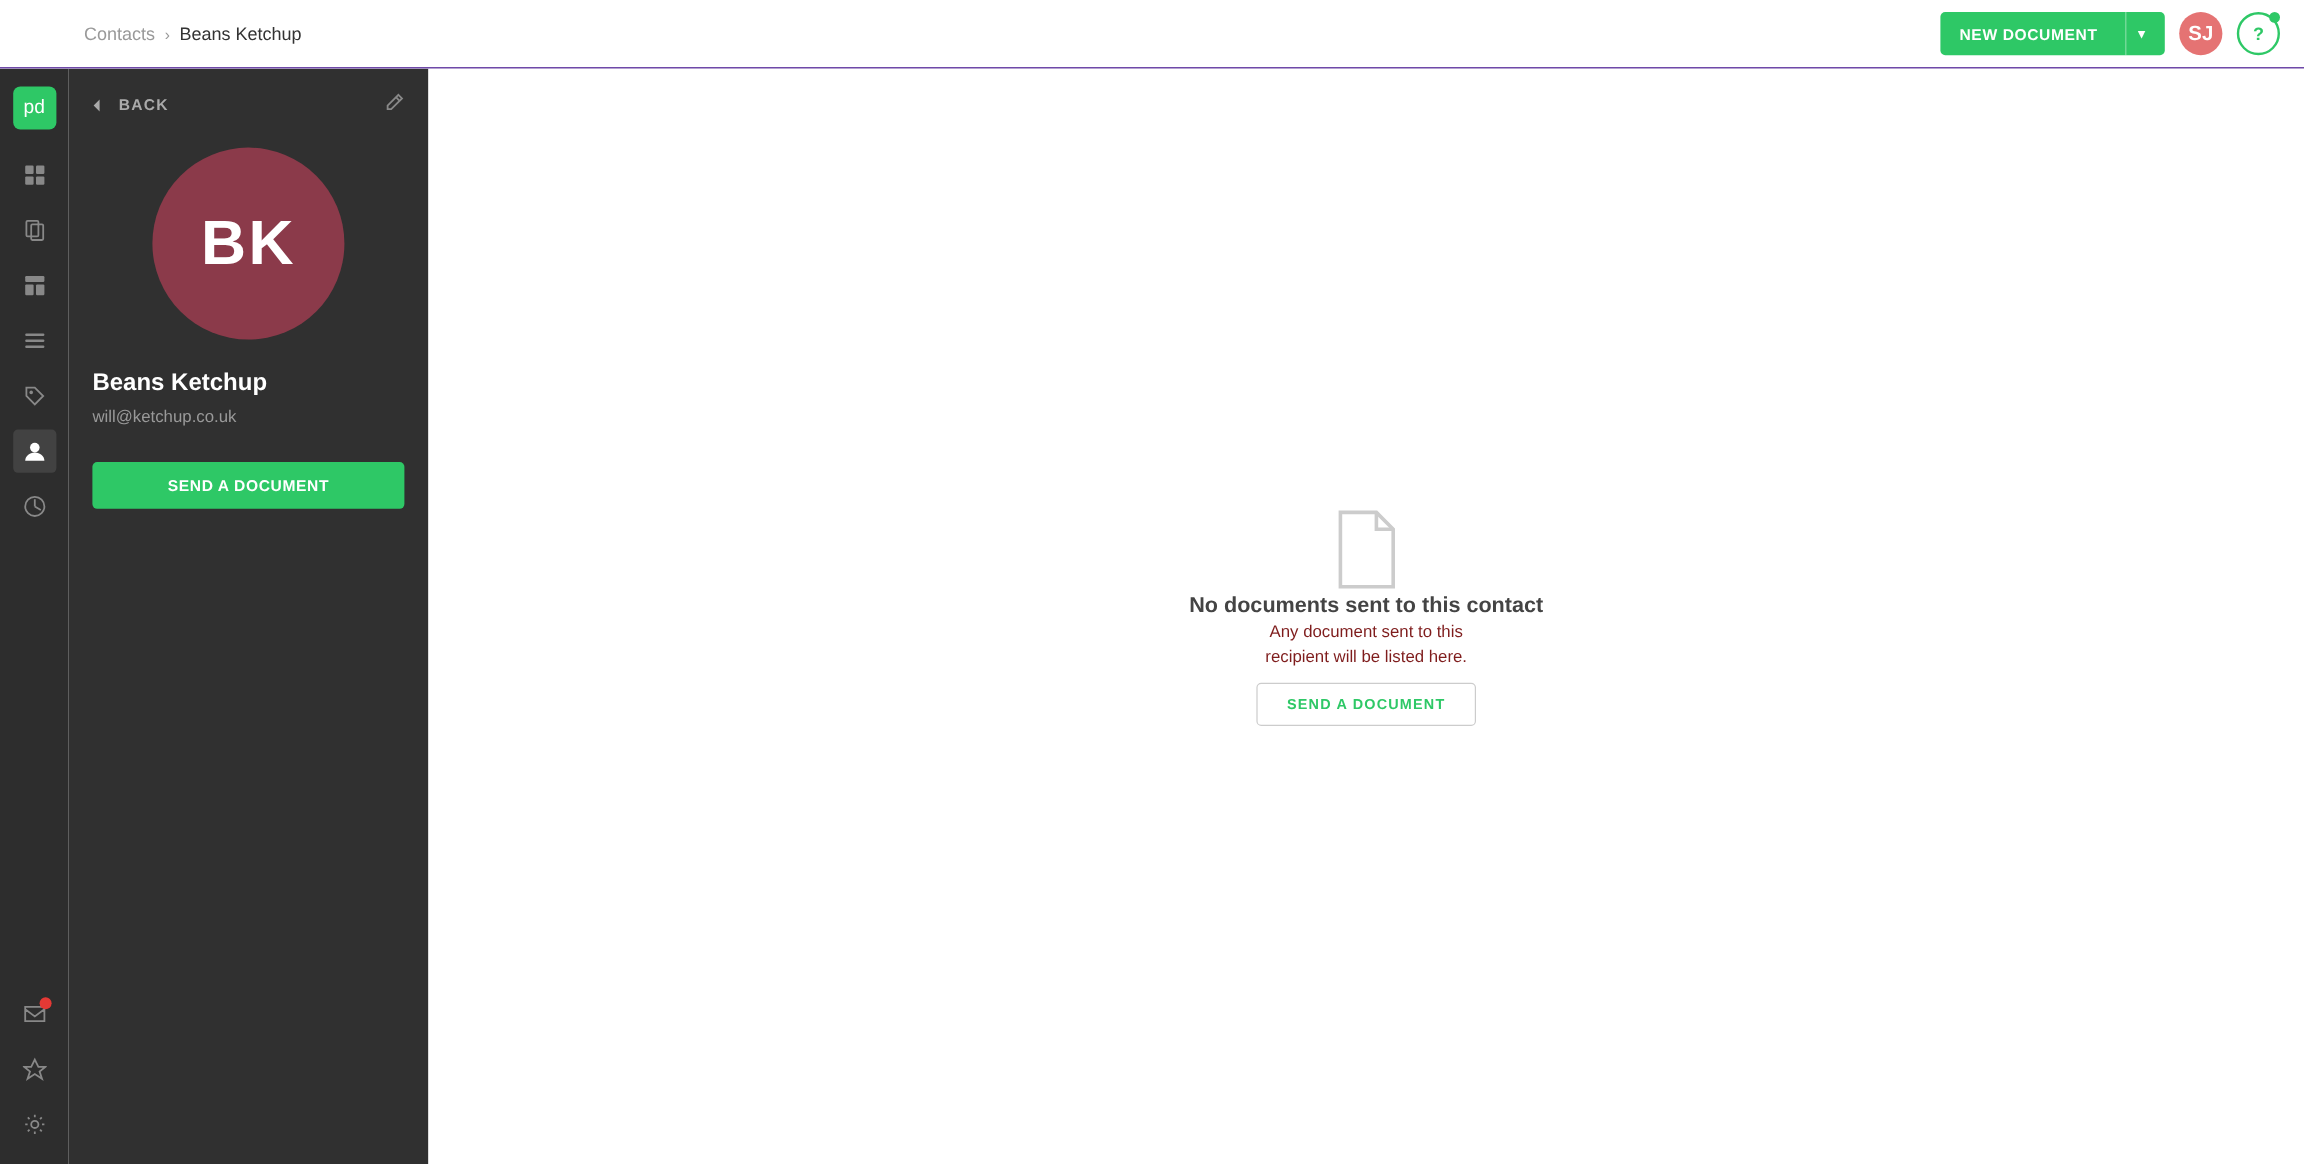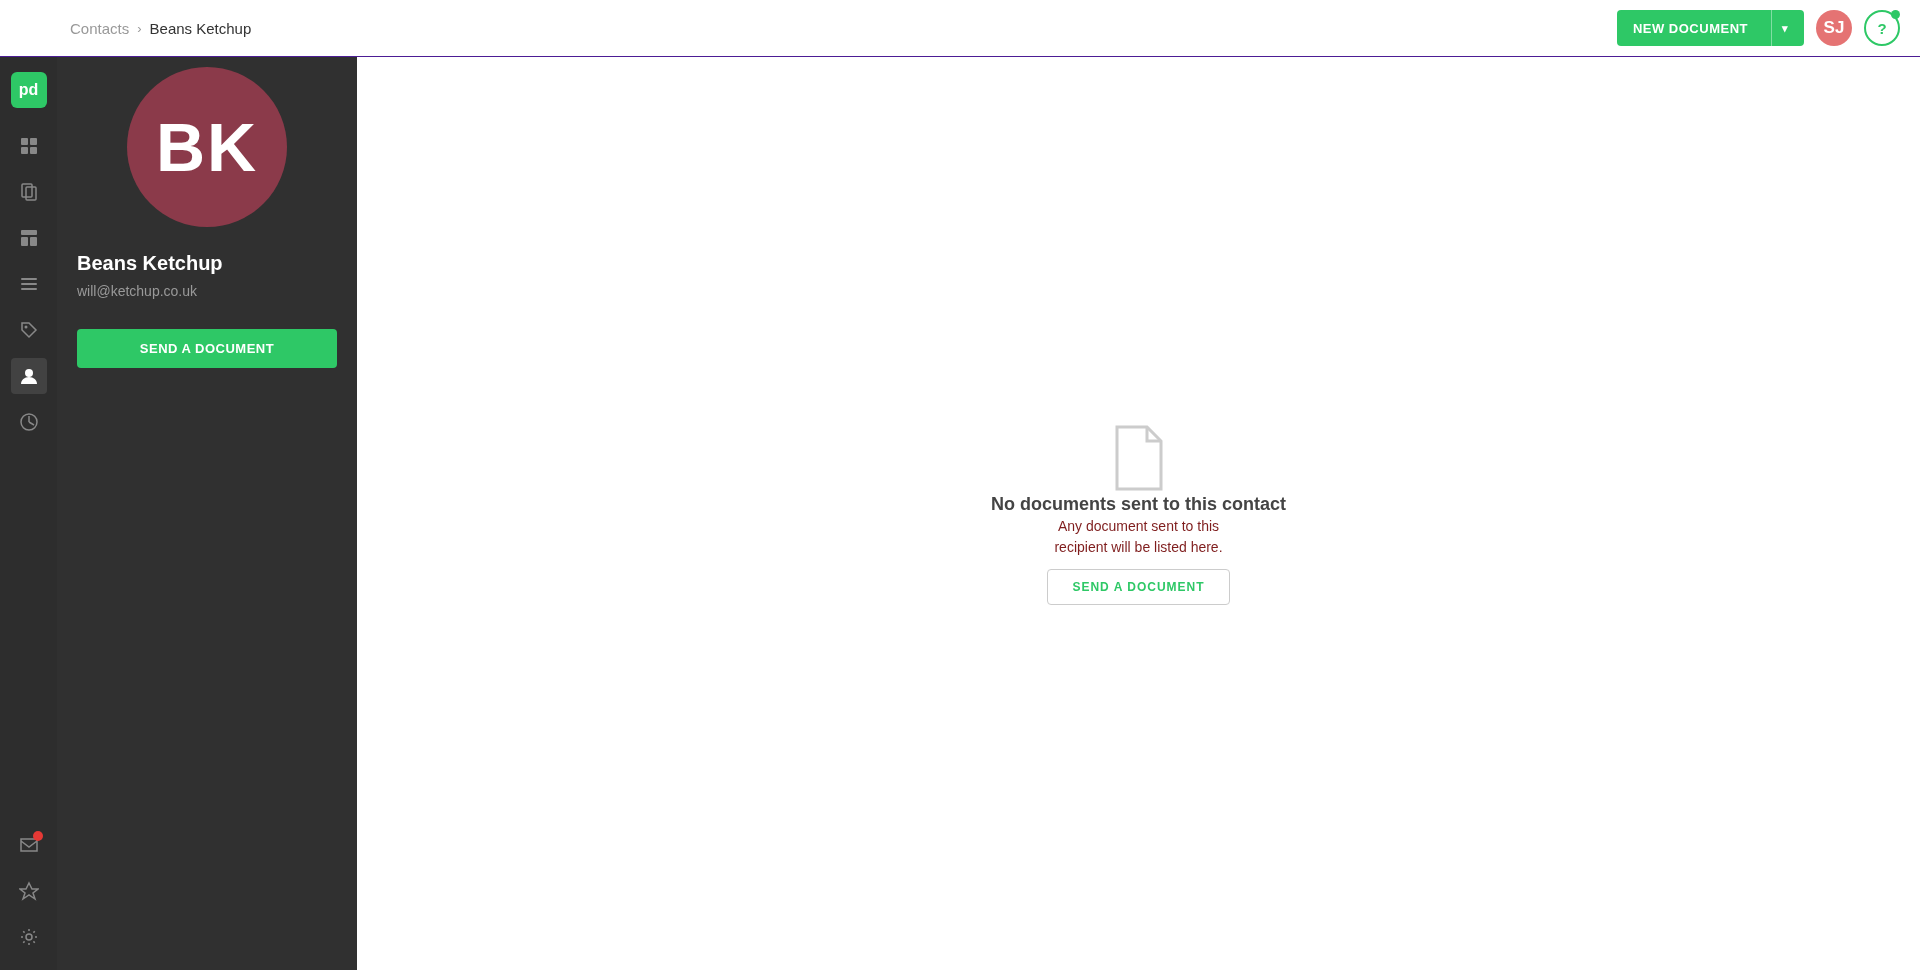--- a/index.html
+++ b/index.html
@@ -123,21 +123,21 @@
     .side-nav-logo {
       width: 36px;
       height: 36px;
       background: #2ec866;
       border-radius: 6px;
       display: flex;
       align-items: center;
       justify-content: center;
       color: #fff;
       font-size: 16px;
-      font-weight: 700;
+      font-weight: 400;
       margin-bottom: 10px;
       cursor: pointer;
     }
     .nav-icon {
       width: 36px;
       height: 36px;
       display: flex;
       align-items: center;
       justify-content: center;
       color: #888;
@@ -202,21 +202,21 @@
     }
     .contact-avatar {
       width: 160px;
       height: 160px;
       border-radius: 50%;
       background: #8b3a4a;
       display: flex;
       align-items: center;
       justify-content: center;
       color: #fff;
-      font-size: 68px;
+      font-size: 52px;
       font-weight: 700;
       letter-spacing: 2px;
     }
 
     .contact-name {
       color: #fff;
       font-size: 20px;
       font-weight: 600;
       padding: 0 20px 8px;
     }
@@ -376,20 +376,34 @@
     </div>
     <div class="nav-icon">
       <svg width="20" height="20" viewBox="0 0 20 20" fill="currentColor">
         <circle cx="10" cy="10" r="3" fill="none" stroke="currentColor" stroke-width="1.5"></circle>
         <path d="M10 2 L10 4 M10 16 L10 18 M2 10 L4 10 M16 10 L18 10 M4.2 4.2 L5.6 5.6 M14.4 14.4 L15.8 15.8 M15.8 4.2 L14.4 5.6 M5.6 14.4 L4.2 15.8" stroke="currentColor" stroke-width="1.5"></path>
       </svg>
     </div>
   </nav>
 
   <div class="left-panel">
+    <div class="panel-header">
+      <button class="back-btn">
+        <svg width="14" height="12" viewBox="0 0 14 12" fill="currentColor">
+          <path d="M6 1 L1 6 L6 11 M1 6 L13 6"></path>
+        </svg>
+        <span>BACK</span>
+      </button>
+      <span class="edit-icon">
+        <svg width="16" height="16" viewBox="0 0 16 16" fill="currentColor">
+          <path d="M11 2 L14 5 L5 14 L2 14 L2 11 Z" fill="none" stroke="#888" stroke-width="1.5"></path>
+          <path d="M9 4 L12 7" stroke="#888" stroke-width="1.5"></path>
+        </svg>
+      </span>
+    </div>
 
     <div class="contact-avatar-wrap">
       <div class="contact-avatar">
         <span>BK</span>
       </div>
     </div>
 
     <div class="contact-name">Beans Ketchup</div>
     <div class="contact-email">will@ketchup.co.uk</div>
 

